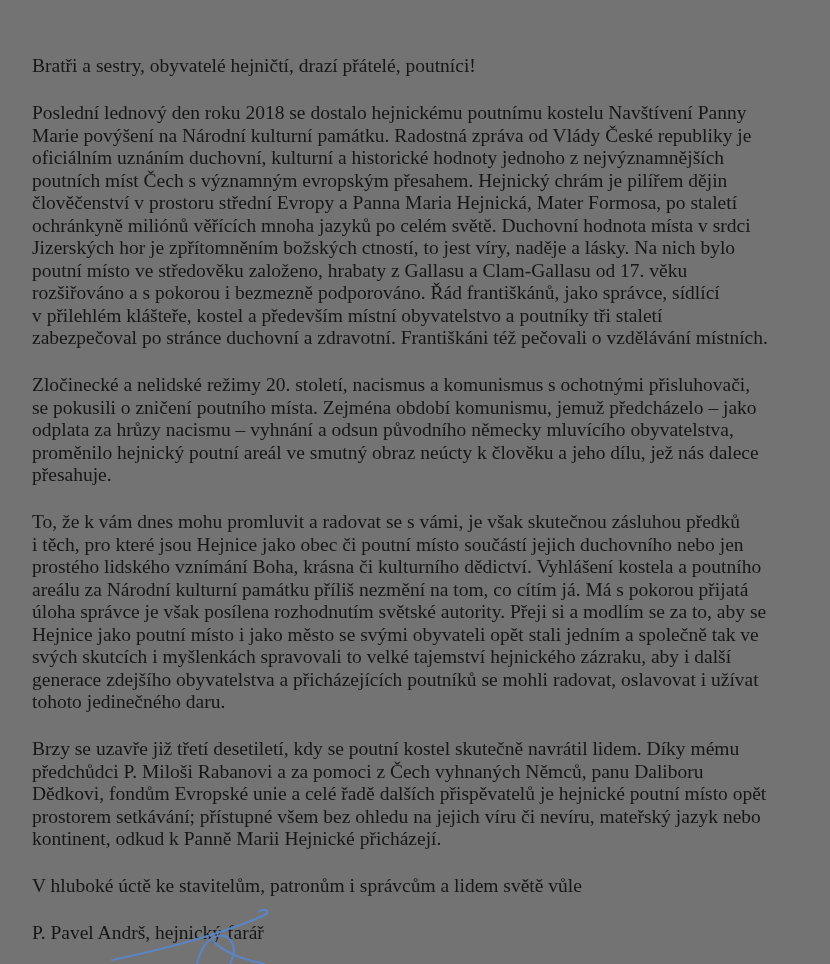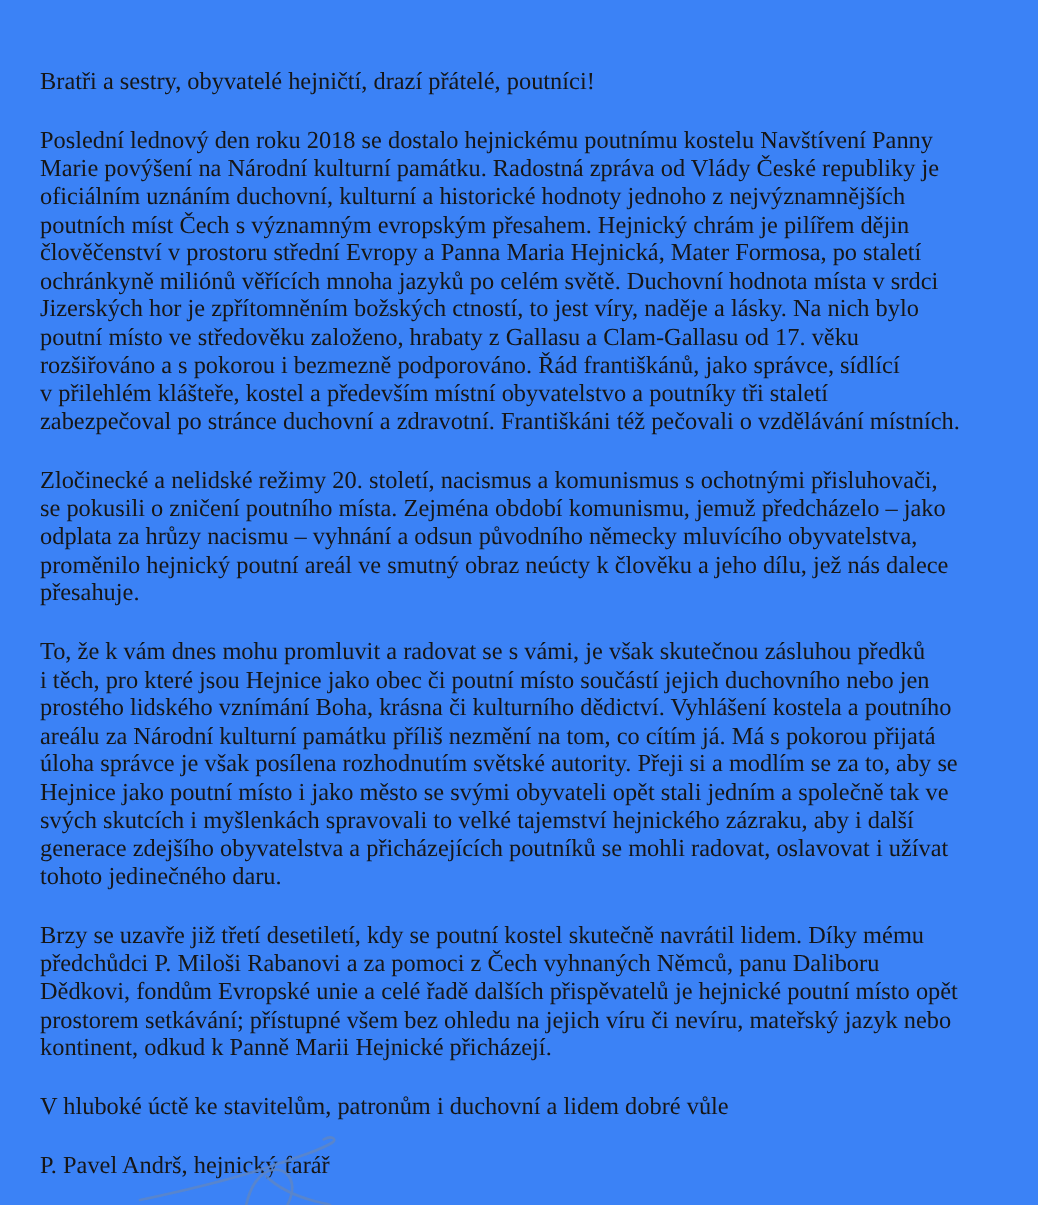--- a/index.html
+++ b/index.html
@@ -11,21 +11,21 @@
     width: 830px;
     height: 964px;
     overflow: hidden;
   }
   .page {
     position: relative;
     box-sizing: border-box;
     width: 830px;
     height: 964px;
     padding: 55px 16px 0 32px;
-    background: #3b82f6;
+    background: #737373;
     font-family: "Liberation Serif", "DejaVu Serif", serif;
     font-size: 19.5px;
     line-height: 22.5px;
     color: #161616;
     -webkit-font-smoothing: antialiased;
   }
   .page p {
     margin: 0 0 24.5px 0;
     white-space: pre-line; 
   }
@@ -79,21 +79,21 @@
 svých skutcích i myšlenkách spravovali to velké tajemství hejnického zázraku, aby i další
 generace zdejšího obyvatelstva a přicházejících poutníků se mohli radovat, oslavovat i užívat
 tohoto jedinečného daru.</p>
 
   <p>Brzy se uzavře již třetí desetiletí, kdy se poutní kostel skutečně navrátil lidem. Díky mému
 předchůdci P. Miloši Rabanovi a za pomoci z Čech vyhnaných Němců, panu Daliboru
 Dědkovi, fondům Evropské unie a celé řadě dalších přispěvatelů je hejnické poutní místo opět
 prostorem setkávání; přístupné všem bez ohledu na jejich víru či nevíru, mateřský jazyk nebo
 kontinent, odkud k Panně Marii Hejnické přicházejí.</p>
 
-  <p>V hluboké úctě ke stavitelům, patronům i duchovní a lidem dobré vůle</p>
+  <p>V hluboké úctě ke stavitelům, patronům i správcům a lidem světě vůle</p>
 
   <p>P. Pavel Andrš, hejnický farář</p>
 
   <svg class="signature-overlay" viewBox="0 0 830 964" width="830" height="964" xmlns="http://www.w3.org/2000/svg" aria-hidden="true">
 
     <path d="M112 960 C150 952 186 943 214 934 C238 926 256 920 266 914 C269.5 911.5 266 908 259 911.5" stroke="#5b86c9"></path>
 
     <path d="M197 964 C200 950 207 938 218 936 C229 934 236 944 233 956 C232.2 959 231 962 230 964" stroke="#5b86c9"></path>
 
     <path d="M213 941 C222 950 237 957 252 961 C257 962 261 963 264 964" stroke="#5b86c9"></path>

